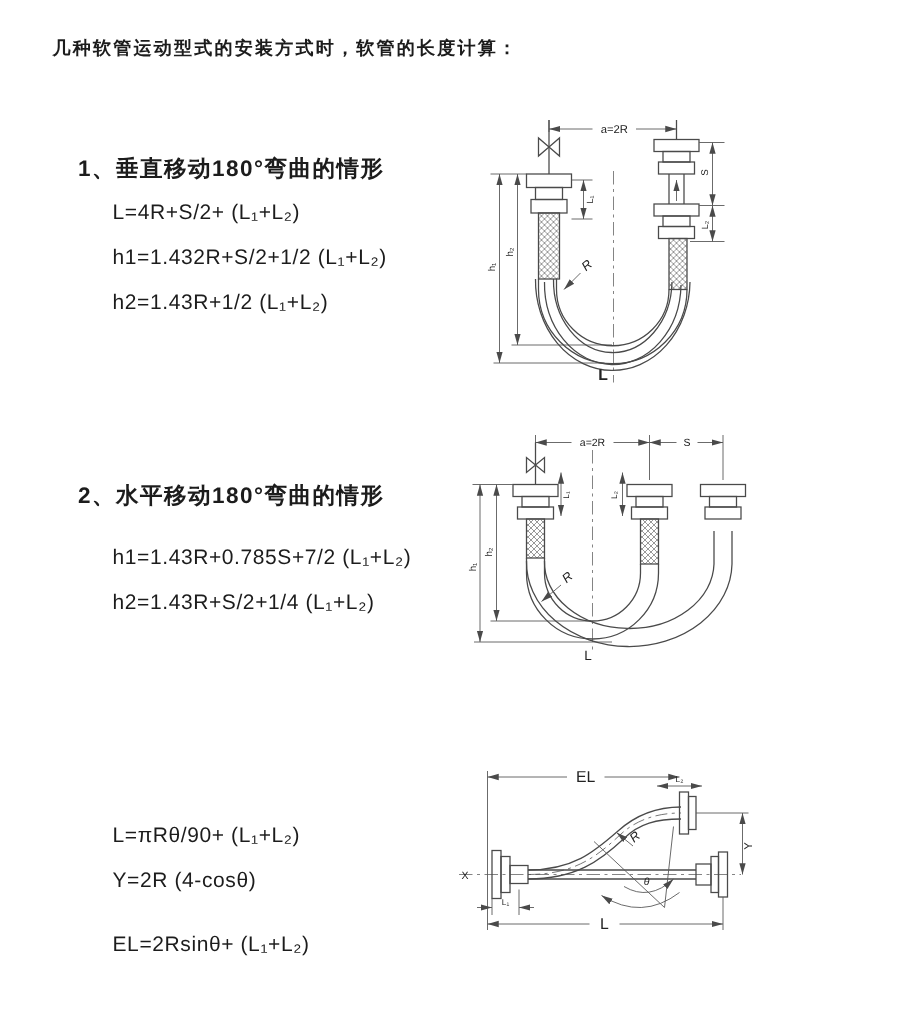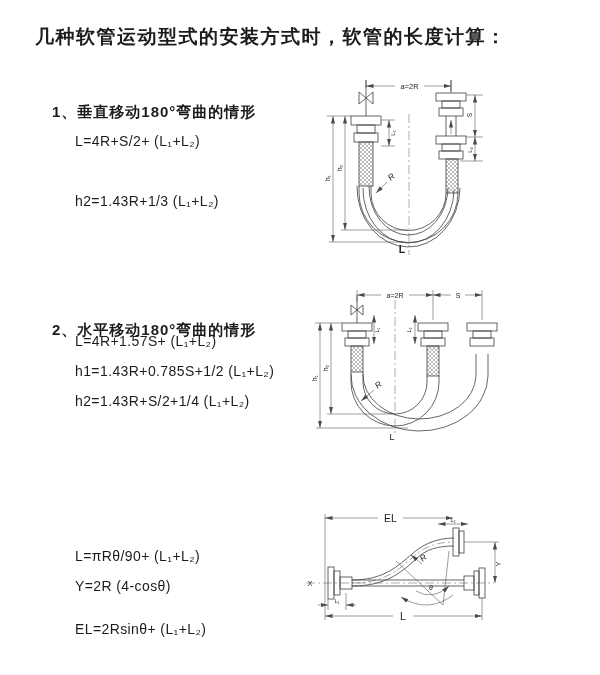--- a/index.html
+++ b/index.html
@@ -1,40 +1,40 @@
 <!DOCTYPE html>
 <html><head>
 <meta charset="utf-8">
 <style>
   html,body{margin:0;padding:0;background:#ffffff;}
   #page{position:relative;width:600px;height:675px;background:#ffffff;overflow:hidden;
         font-family:"Liberation Sans","DejaVu Sans",sans-serif;color:#1c1c1c;}
-  .title{position:absolute;left:35px;top:24px;font-size:19px;font-weight:600;letter-spacing:1.5px;}
+  .title{position:absolute;left:35px;top:24px;font-size:12px;font-weight:600;letter-spacing:1.5px;}
   .sec-heading{position:absolute;font-size:15px;font-weight:600;letter-spacing:1px;}
   .formula{position:absolute;font-size:14px;font-weight:400;letter-spacing:.4px;}
   svg{position:absolute;}
   svg text{font-family:"Liberation Sans","DejaVu Sans",sans-serif;fill:#222;}
   .dwg{stroke:#4a4a4a;stroke-width:.85;fill:none;}
   .dim{stroke:#5a5a5a;stroke-width:.6;fill:none;}
   .cl{stroke:#6a6a6a;stroke-width:.55;fill:none;stroke-dasharray:9 3 2 3;}
 </style>
 </head>
 <body>
 
 <div id="page">
 
   <div class="title">几种软管运动型式的安装方式时，软管的长度计算：</div>
 
   <div class="sec-heading" style="left:52px;top:103px;">1、垂直移动180°弯曲的情形</div>
   <div class="formula" style="left:75px;top:133px;">L=4R+S/2+ (L₁+L₂)</div>
-  <div class="formula" style="left:75px;top:193px;">h2=1.43R+1/3 (L₁+L₂)</div>
+  <div class="formula" style="left:75px;top:163px;">h1=1.432R+S/2+1/2 (L₁+L₂)</div>
+  <div class="formula" style="left:75px;top:193px;">h2=1.43R+1/2 (L₁+L₂)</div>
 
   <div class="sec-heading" style="left:52px;top:305px;margin-top:16px;">2、水平移动180°弯曲的情形</div>
-  <div class="formula" style="left:75px;top:333px;">L=4R+1.57S+ (L₁+L₂)</div>
-  <div class="formula" style="left:75px;top:363px;">h1=1.43R+0.785S+1/2 (L₁+L₂)</div>
+  <div class="formula" style="left:75px;top:363px;">h1=1.43R+0.785S+7/2 (L₁+L₂)</div>
   <div class="formula" style="left:75px;top:393px;">h2=1.43R+S/2+1/4 (L₁+L₂)</div>
 
   <div class="formula" style="left:75px;top:548px;">L=πRθ/90+ (L₁+L₂)</div>
   <div class="formula" style="left:75px;top:578px;">Y=2R (4-cosθ)</div>
   <div class="formula" style="left:75px;top:621px;">EL=2Rsinθ+ (L₁+L₂)</div>
 
   <svg style="left:313px;top:68px;" width="285" height="195" viewBox="0 0 285 195">
     <defs>
       <marker id="ar1" markerWidth="9" markerHeight="6" refX="7.5" refY="3" orient="auto-start-reverse" markerUnits="userSpaceOnUse">
         <path d="M0,0.9 L7.5,3 L0,5.1 Z" fill="#4a4a4a"></path>

